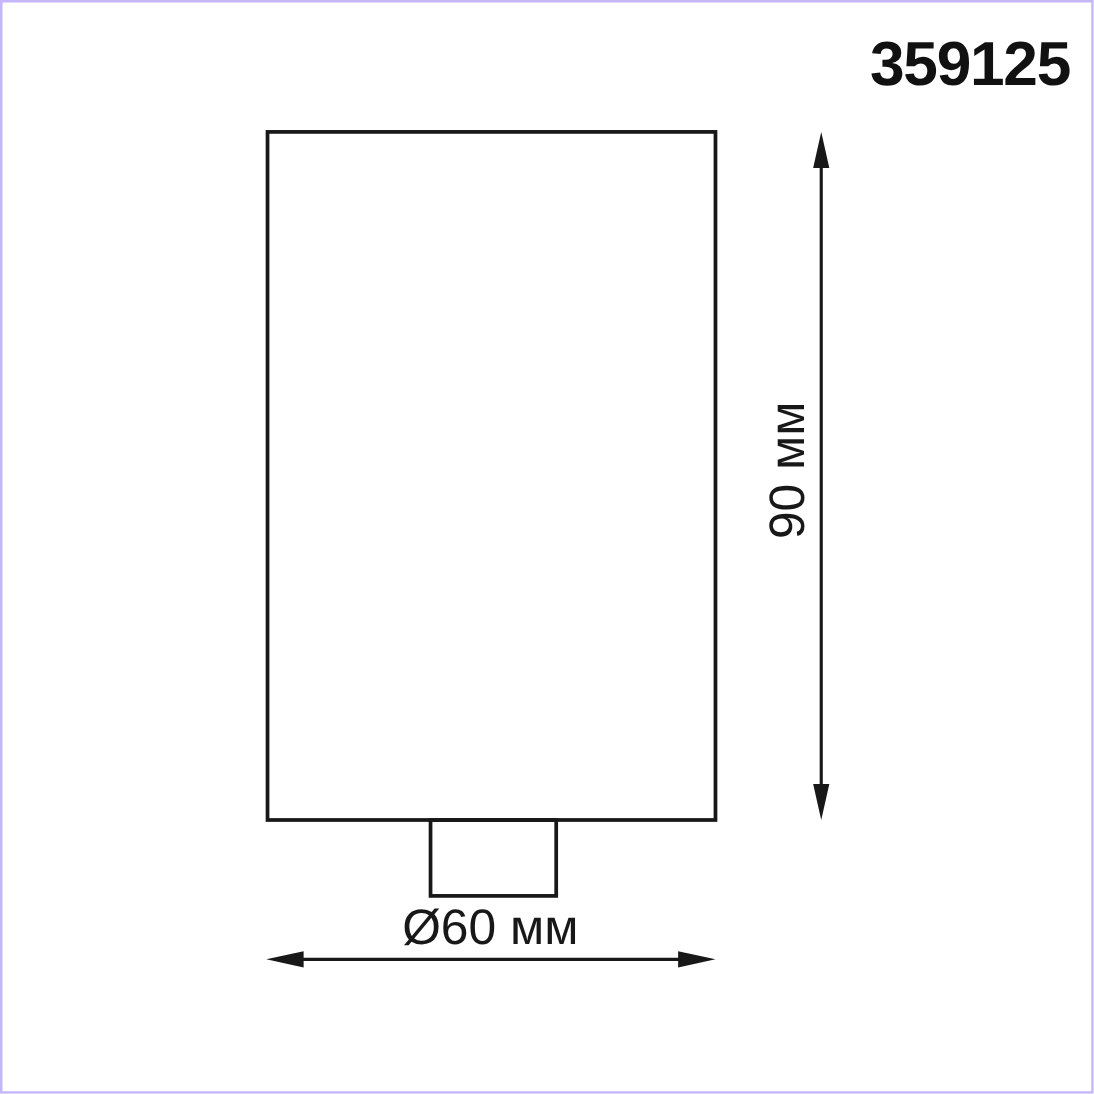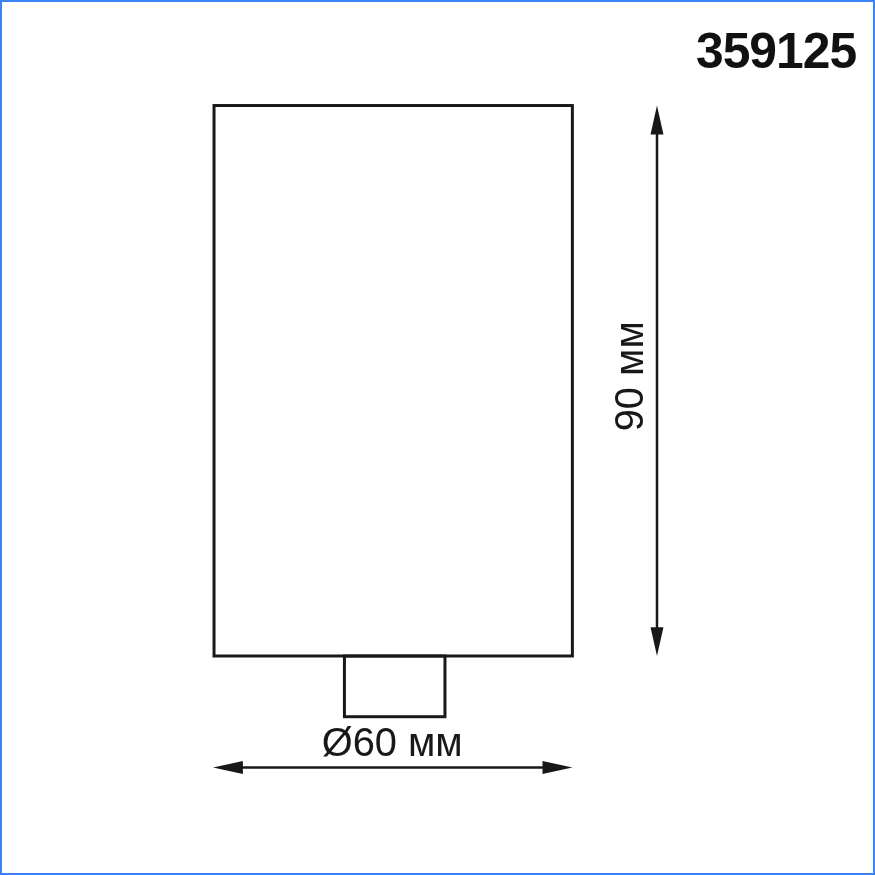--- a/index.html
+++ b/index.html
@@ -5,21 +5,21 @@
   html, body {
     margin: 0;
     padding: 0;
     background: #ffffff;
   }
   .canvas {
     position: relative;
     width: 875px;
     height: 875px;
     box-sizing: border-box;
-    border: 2px solid #3b82f6;
+    border: 2px solid #c4b5fd;
     background: #ffffff;
     overflow: hidden;
   }
   svg {
     display: block;
     width: 100%;
     height: 100%;
   }
   .outline {
     fill: none;

